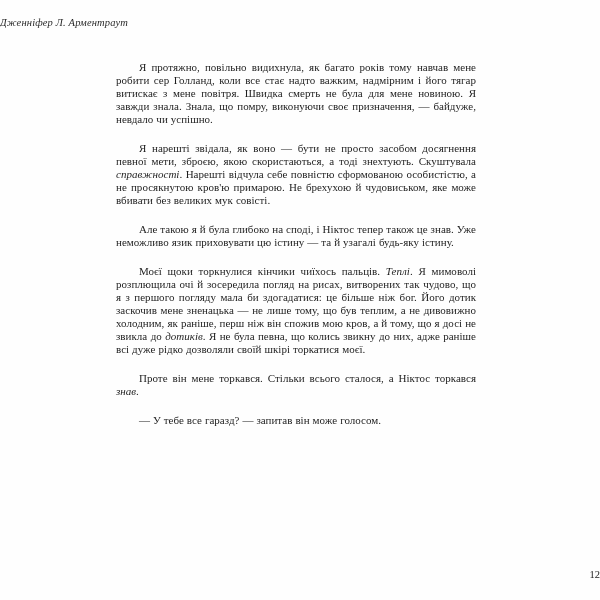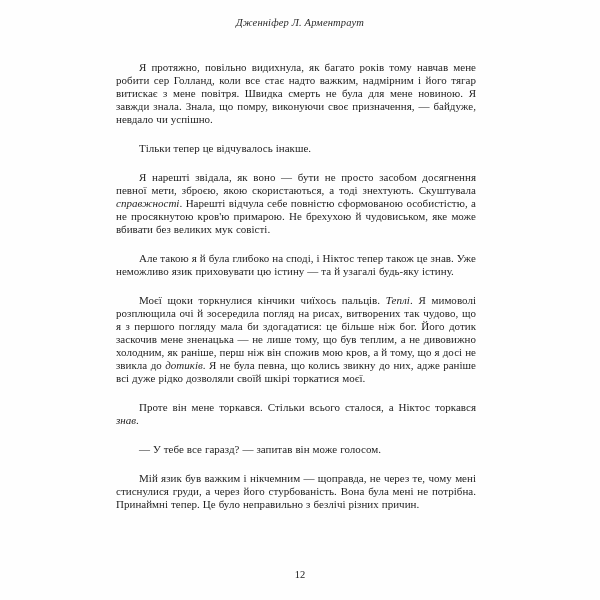--- a/index.html
+++ b/index.html
@@ -21,21 +21,21 @@
     height: 600px;
     background: #fefefe;
     box-sizing: border-box;
   }
 
   .running-head {
     position: absolute;
     top: 17px;
     left: 0;
     width: 600px;
-    text-align: center;
+    text-align: left;
     font-style: italic;
     font-size: 10.5px;
     letter-spacing: 0.15px;
     color: #2a2a2a;
     font-family: Liberation Serif, serif;
   }
 
   .text-block {
     position: absolute;
     top: 45px;
@@ -57,38 +57,36 @@
   }
 
   .para em {
   }
 
   .folio {
     position: absolute;
     top: 569px;
     left: 0;
     width: 600px;
-    text-align: center;
+    text-align: right;
     font-size: 10.5px;
     color: #222222;
   }
 </style>
 </head>
 <body>
 
 <div class="page">
 
   <div class="running-head">Дженніфер Л. Арментраут</div>
 
   <div class="text-block">
       <p class="para">Я протяжно, повільно видихнула, як багато років тому навчав мене робити сер Голланд, коли все стає надто важким, надмірним і його тягар витискає з мене повітря. Швидка смерть не була для мене новиною. Я завжди знала. Знала, що помру, виконуючи своє призначення, — байдуже, невдало чи успішно.</p>
-      <p class="para">Тільки тепер це відчувалось інакше.</p>
       <p class="para">Я нарешті звідала, як воно — бути не просто засобом досягнення певної мети, зброєю, якою скористаються, а тоді знехтують. Скуштувала <em>справжності</em>. Нарешті відчула себе повністю сформованою особистістю, а не просякнутою кров'ю примарою. Не брехухою й чудовиськом, яке може вбивати без великих мук совісті.</p>
       <p class="para">Але такою я й була глибоко на споді, і Ніктос тепер також це знав. Уже неможливо язик приховувати цю істину — та й узагалі будь-яку істину.</p>
       <p class="para">Моєї щоки торкнулися кінчики чиїхось пальців. <em>Теплі</em>. Я мимоволі розплющила очі й зосередила погляд на рисах, витворених так чудово, що я з першого погляду мала би здогадатися: це більше ніж бог. Його дотик заскочив мене зненацька — не лише тому, що був теплим, а не дивовижно холодним, як раніше, перш ніж він спожив мою кров, а й тому, що я досі не звикла до <em>дотиків</em>. Я не була певна, що колись звикну до них, адже раніше всі дуже рідко дозволяли своїй шкірі торкатися моєї.</p>
       <p class="para">Проте він мене торкався. Стільки всього сталося, а Ніктос торкався <em>знав</em>.</p>
       <p class="para">— У тебе все гаразд? — запитав він може голосом.</p>
-      <p class="para">Мій язик був важким і нікчемним — щоправда, не через те, чому мені стиснулися груди, а через його стурбованість. Вона була мені не потрібна. Принаймні тепер. Це було неправильно з безлічі різних причин.</p>
     </div>
 
   <div class="folio">12</div>
 
 </div>
 
 </body></html>

